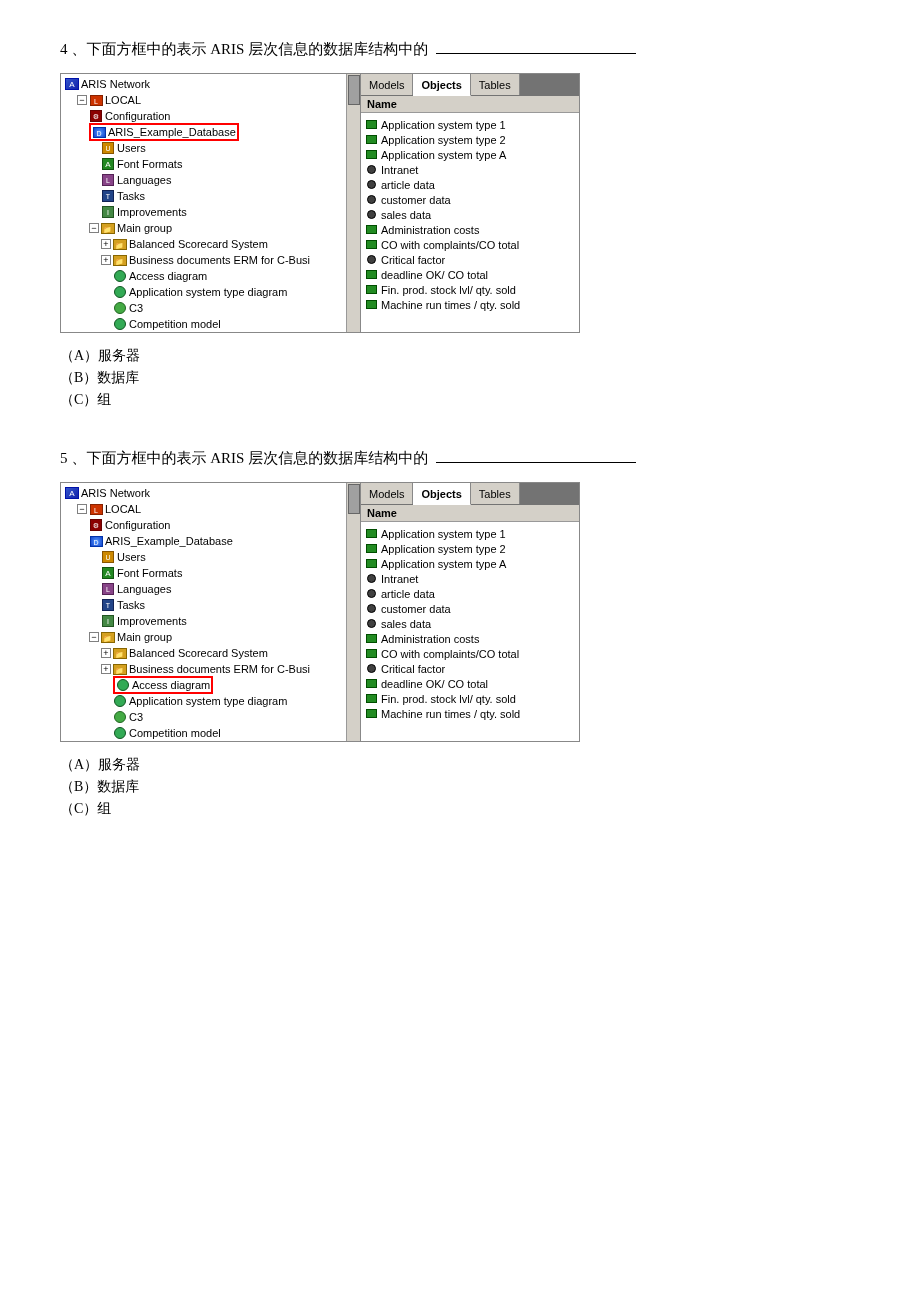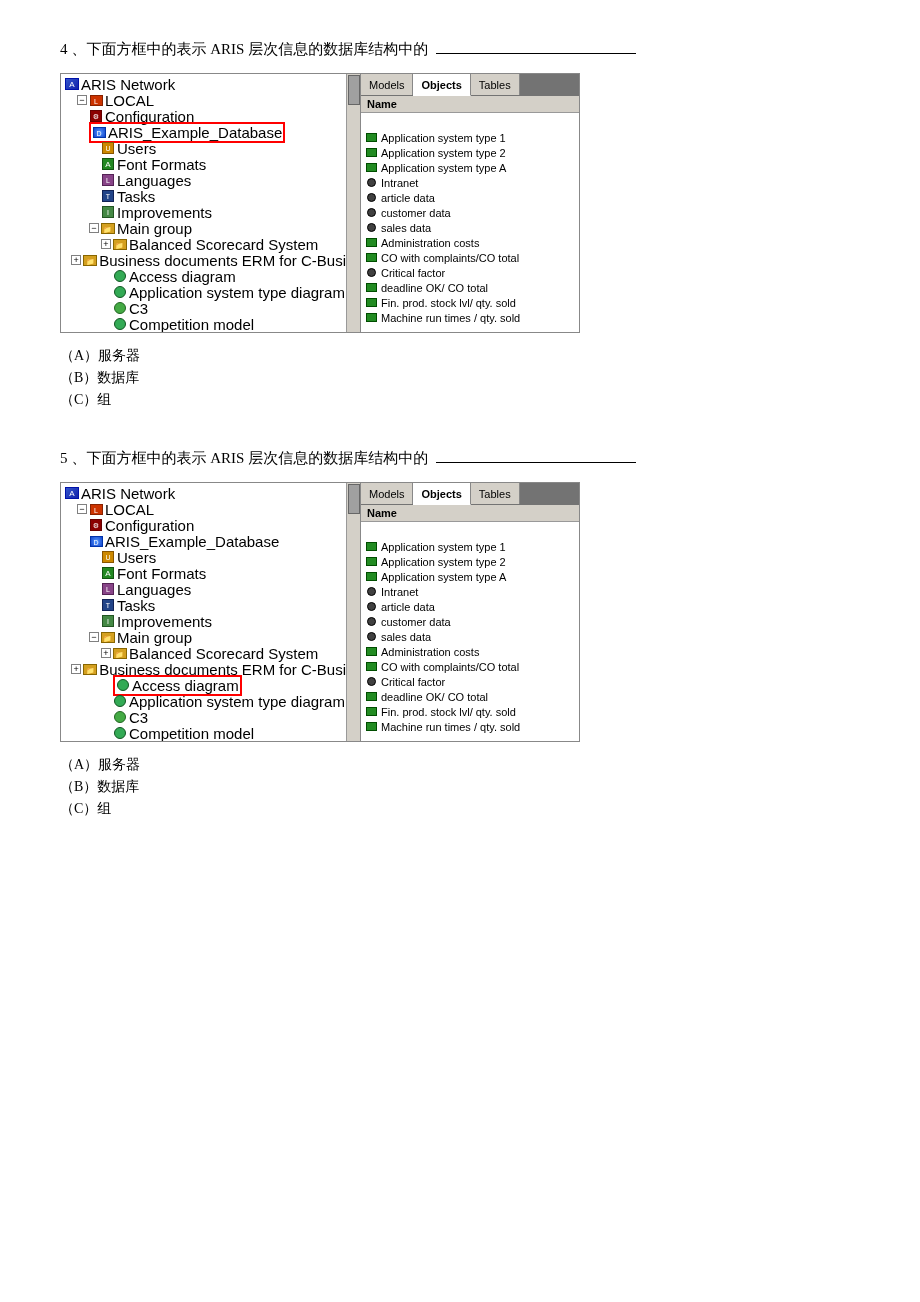--- a/index.html
+++ b/index.html
@@ -75,21 +75,21 @@
     .tree-icon {
       width: 14px;
       height: 14px;
       display: inline-flex;
       align-items: center;
       justify-content: center;
       margin-right: 2px;
       flex-shrink: 0;
     }
     .tree-label {
-      font-size: 15px;
+      font-size: 11px;
       font-family: "Tahoma", "Arial", sans-serif;
     }
     
     .expander {
       width: 10px;
       height: 10px;
       border: 1px solid #808080;
       background: #fff;
       display: inline-flex;
       align-items: center;
@@ -131,21 +131,21 @@
       background: #d4d0c8;
       padding: 2px 6px;
       font-size: 11px;
       font-family: "Tahoma", "Arial", sans-serif;
       font-weight: bold;
       border-bottom: 1px solid #999;
     }
     .objects-list {
       flex: 1;
       overflow: hidden;
-      padding: 17px 0;
+      padding: 4px 0;
     }
     .obj-item {
       display: flex;
       align-items: center;
       height: 15px;
       padding: 0 4px;
       font-size: 11px;
       font-family: "Tahoma", "Arial", sans-serif;
     }
     .obj-icon {

